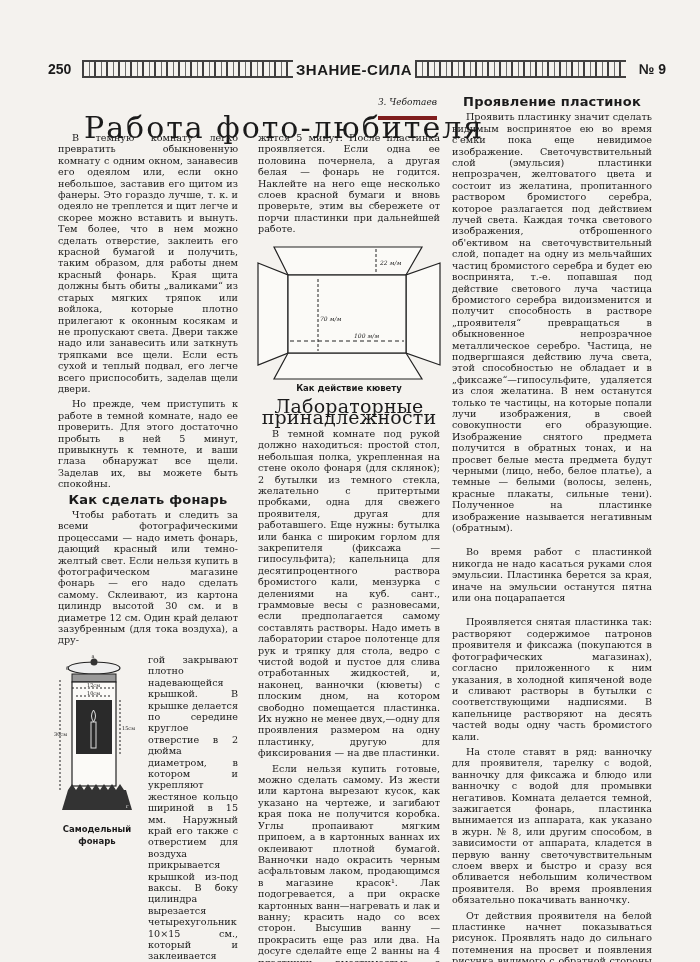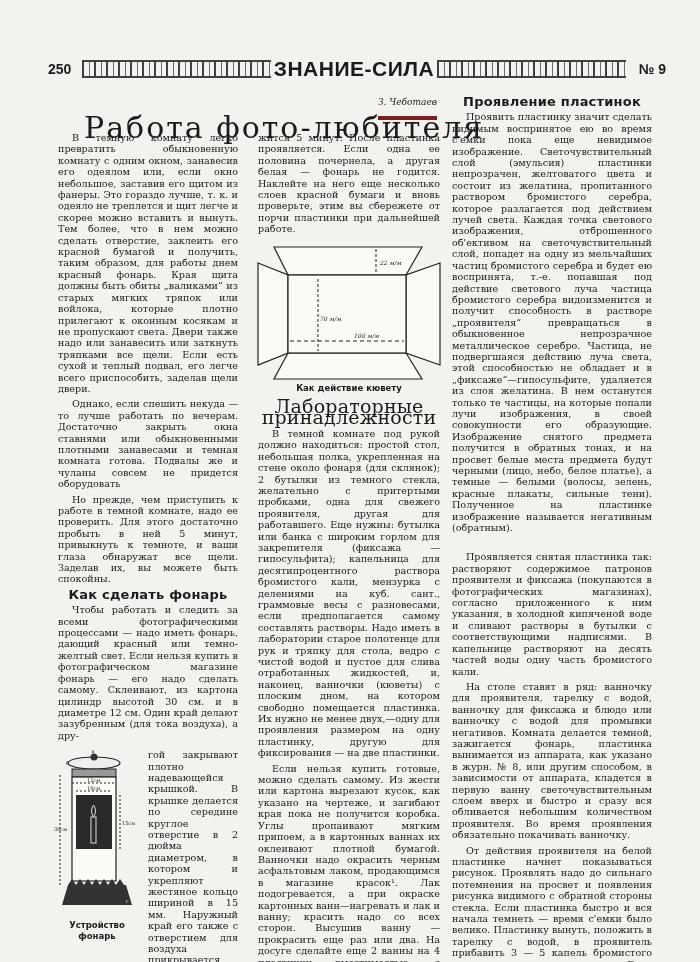--- a/index.html
+++ b/index.html
@@ -5,21 +5,21 @@
   html, body { margin:0; padding:0; }
   body { width:700px; height:962px; background:#f4f2ee; position:relative; overflow:hidden;
          font-family:"DejaVu Serif", serif; color:#1b1b1b; }
   .page { position:absolute; left:0; top:0; width:664px; height:962px;text-decoration:underline; }
   
   .mast { position:absolute; left:48px; top:58px; width:618px; height:22px; display:flex; align-items:center; }
   .pnum { font-family:"Liberation Sans", sans-serif; font-weight:bold; font-size:14px; width:34px; }
   .band { flex:1; height:18px; position:relative; display:flex; align-items:center; }
   .deco { height:14px; flex:1; border-top:2px solid #222; border-bottom:2px solid #222;
           background:repeating-linear-gradient(90deg,#222 0 2px,transparent 2px 7px,#555 7px 8px,transparent 8px 12px); opacity:.85; }
-  .mtitle { font-family:"Liberation Sans", sans-serif; font-weight:bold; font-size:21px; letter-spacing:0.5px; padding:0 3px; white-space:nowrap; }
+  .mtitle { font-family:"Liberation Sans", sans-serif; font-weight:bold; font-size:15px; letter-spacing:0.5px; padding:0 3px; white-space:nowrap; }
   .issue { font-family:"Liberation Sans", sans-serif; font-weight:bold; font-size:14px; width:40px; text-align:right; }
   
   .big-title { position:absolute; left:84px; top:110px; font-family:"DejaVu Serif", serif; font-size:30px; letter-spacing:2px;text-align:center; }
   .author { position:absolute; left:378px; top:97px; font-family:"DejaVu Serif", serif; font-style:italic; font-size:9px; border-bottom:4px solid #7f1d1d; padding-bottom:9px; }
   
   .col { position:absolute; font-size:9.6px; line-height:11.4px; text-align:justify; }
   .col p { margin:4px; text-indent:14px; }
   .col h3 { margin:2px 0 2px; font-family:"DejaVu Sans", sans-serif; font-size:13px; font-weight:bold; text-align:center; letter-spacing:0.2px; }
   .c1 { left:54px; top:128px; width:188px; }
   .c2 { left:254px; top:128px; width:190px; }
@@ -45,21 +45,20 @@
       <div class="deco"></div>
     </div>
     <span class="issue">№ 9</span>
   </div>
 
   <div class="big-title">Работа фото-любителя</div>
   <div class="author">З. Чеботаев</div>
 
   <div class="col c1">
     <p>В темную комнату легко превратить обыкновенную комнату с одним окном, занавесив его одеялом или, если окно небольшое, заставив его щитом из фанеры. Это гораздо лучше, т. к. и одеяло не треплется и щит легче и скорее можно вставить и вынуть. Тем более, что в нем можно сделать отверстие, заклеить его красной бумагой и получить, таким образом, для работы днем красный фонарь. Края щита должны быть обиты „валиками“ из старых мягких тряпок или войлока, которые плотно прилегают к оконным косякам и не пропускают света. Двери также надо или занавесить или заткнуть тряпками все щели. Если есть сухой и теплый подвал, его легче всего приспособить, заделав щели двери.</p>
-    <p>Однако, если спешить некуда — то лучше работать по вечерам. Достаточно закрыть окна ставнями или обыкновенными плотными занавесами и темная комната готова. Подвалы же и чуланы совсем не придется оборудовать</p>
     <p>Но прежде, чем приступить к работе в темной комнате, надо ее проверить. Для этого достаточно пробыть в ней 5 минут, привыкнуть к темноте, и ваши глаза обнаружат все щели. Заделав их, вы можете быть спокойны.</p>
     <h3>Как сделать фонарь</h3>
     <p>Чтобы работать и следить за всеми фотографическими процессами — надо иметь фонарь, дающий красный или темно-желтый свет. Если нельзя купить в фотографическом магазине фонарь — его надо сделать самому. Склеивают, из картона цилиндр высотой 30 см. и в диаметре 12 см. Один край делают зазубренным (для тока воздуха), а дру-</p>
     <div class="lantern-wrap">
       <div class="lantern">
         <svg width="86" height="172" viewBox="0 0 86 172">
           <ellipse cx="40" cy="18" rx="26" ry="6" fill="#eee" stroke="#222" stroke-width="1.2"></ellipse>
           <circle cx="40" cy="12" r="3.5" fill="#333"></circle>
           <rect x="18" y="24" width="44" height="8" fill="#999" stroke="#222"></rect>
           <rect x="18" y="32" width="44" height="104" fill="#fbfaf7" stroke="#222" stroke-width="1.2"></rect>
@@ -73,21 +72,21 @@
           <text x="39" y="8" font-size="5" text-anchor="middle" fill="#222">а</text>
           <text x="12" y="20" font-size="5" fill="#222">б</text>
           <text x="0" y="86" font-size="5" fill="#222">30см</text>
           <text x="33" y="37" font-size="5" fill="#222">12см</text>
           <text x="33" y="45" font-size="5" fill="#222">10см</text>
           <text x="68" y="80" font-size="5" fill="#222">15см</text>
           <path d="M8 160 L14 140 L72 140 L78 160 Z" fill="#333"></path>
           <path d="M14 140 l4 -6 l4 6 l4 -6 l4 6 l4 -6 l4 6 l4 -6 l4 6 l4 -6 l4 6 l4 -6 l4 6 l4 -6 l4 6" fill="#333"></path>
           <text x="72" y="158" font-size="5" fill="#eee">г</text>
         </svg>
-        <div class="caption">Устройство фонарь</div>
+        <div class="caption">Самодельный фонарь</div>
       </div>
       <div class="lantern-text">
         <p>гой закрывают плотно надевающейся крышкой. В крышке делается по середине круглое отверстие в 2 дюйма диаметром, в котором и укрепляют жестяное кольцо шириной в 15 мм. Наружный край его также с отверстием для воздуха прикрывается крышкой из-под ваксы. В боку цилиндра вырезается четырехугольник 10×15 см., который и заклеивается несколькими слоями красной или желтой тонкой бумаги.</p>
       </div>
     </div>
 
   </div>
 
   <div class="col c2">
     <p style="text-indent:0">жится 5 минут. После пластинка проявляется. Если одна ее половина почернела, а другая белая — фонарь не годится. Наклейте на него еще несколько слоев красной бумаги и вновь проверьте, этим вы сбережете от порчи пластинки при дальнейшей работе.</p>
@@ -112,19 +111,20 @@
     <p>В темной комнате под рукой должно находиться: простой стол, небольшая полка, укрепленная на стене около фонаря (для склянок); 2 бутылки из темного стекла, желательно с притертыми пробками, одна для свежего проявителя, другая для работавшего. Еще нужны: бутылка или банка с широким горлом для закрепителя (фиксажа — гипосульфита); капельница для десятипроцентного раствора бромистого кали, мензурка с делениями на куб. сант., граммовые весы с разновесами, если предполагается самому составлять растворы. Надо иметь в лаборатории старое полотенце для рук и тряпку для стола, ведро с чистой водой и пустое для слива отработанных жидкостей, и, наконец, ванночки (кюветы) с плоским дном, на котором свободно помещается пластинка. Их нужно не менее двух,—одну для проявления размером на одну пластинку, другую для фиксирования — на две пластинки.</p>
     <p>Если нельзя купить готовые, можно сделать самому. Из жести или картона вырезают кусок, как указано на чертеже, и загибают края пока не получится коробка. Углы пропаивают мягким припоем, а в картонных ваннах их оклеивают плотной бумагой. Ванночки надо окрасить черным асфальтовым лаком, продающимся в магазине красок¹. Лак подогревается, а при окраске картонных ванн—нагревать и лак и ванну; красить надо со всех сторон. Высушив ванну — прокрасить еще раз или два. На досуге сделайте еще 2 ванны на 4 пластинки вместимостью, с высокими бортами для промывки в них пластинок и отпечатков. Пока же замените их тарелками.</p>
     <p>Раз навсегда надо запомнить, что фотографическая посуда должна быть идеально чистой, на всех склянках и ваннах дожны быть наклеены надписи и сливать растворы только в соответствующие склянки. Пробки не смешивать. Руки из одного раствора — не вымыв их — в другой раствор не опускать.</p>
 
   </div>
 
   <div class="col c3">
     <h3>Проявление пластинок</h3>
     <p>Проявить пластинку значит сделать видимым воспринятое ею во время с'емки пока еще невидимое изображение. Светочувствительный слой (эмульсия) пластинки непрозрачен, желтоватого цвета и состоит из желатина, пропитанного раствором бромистого серебра, которое разлагается под действием лучей света. Каждая точка светового изображения, отброшенного об'ективом на светочувствительный слой, попадет на одну из мельчайших частиц бромистого серебра и будет ею воспринята, т.-е. попавшая под действие светового луча частица бромистого серебра видоизменится и получит способность в растворе „проявителя“ превращаться в обыкновенное непрозрачное металлическое серебро. Частица, не подвергшаяся действию луча света, этой способностью не обладает и в „фиксаже“—гипосульфите, удаляется из слоя желатина. В нем останутся только те частицы, на которые попали лучи изображения, в своей совокупности его образующие. Изображение снятого предмета получится в обратных тонах, и на просвет белые места предмета будут черными (лицо, небо, белое платье), а темные — белыми (волосы, зелень, красные плакаты, сильные тени). Полученное на пластинке изображение называется негативным (обратным).</p>
     <div class="gap"></div>
+    <p>Во время работ с пластинкой никогда не надо касаться руками слоя эмульсии. Пластинка берется за края, иначе на эмульсии останутся пятна или она поцарапается</p>
     <div class="gap"></div>
     <p>Проявляется снятая пластинка так: растворяют содержимое патронов проявителя и фиксажа (покупаются в фотографических магазинах), согласно приложенного к ним указания, в холодной кипяченой воде и сливают растворы в бутылки с соответствующими надписями. В капельнице растворяют на десять частей воды одну часть бромистого кали.</p>
     <p>На столе ставят в ряд: ванночку для проявителя, тарелку с водой, ванночку для фиксажа и блюдо или ванночку с водой для промывки негативов. Комната делается темной, зажигается фонарь, пластинка вынимается из аппарата, как указано в журн. № 8, или другим способом, в зависимости от аппарата, кладется в первую ванну светочувствительным слоем вверх и быстро и сразу вся обливается небольшим количеством проявителя. Во время проявления обязательно покачивать ванночку.</p>
     <p>От действия проявителя на белой пластинке начнет показываться рисунок. Проявлять надо до сильнаго потемнения на просвет и появления рисунка видимого с обратной стороны стекла. Если пластинка быстро и вся начала темнеть — время с'емки было велико. Пластинку вынуть, положить в тарелку с водой, в проявитель прибавить 3 — 5 капель бромистого кали и проявлять дальше. Если пластинка долго остается белой и на ней медленно появляются слабые очертания изображения — время с'емки было мало. Проявитель разбавляется кипяченой, чуть теплой, водой раза в 2 и проявление идет минут 10 — 15. Кончив проявлять, пластинку ополаскивают в тарелке с водой и переносят в следующую ванну, где она обливается фиксажем. В нем она через 5 — 10 минут сделается на свет фонаря прозрачной. Вы-</p>
   </div>
 
 </div>
 
 </body></html>

